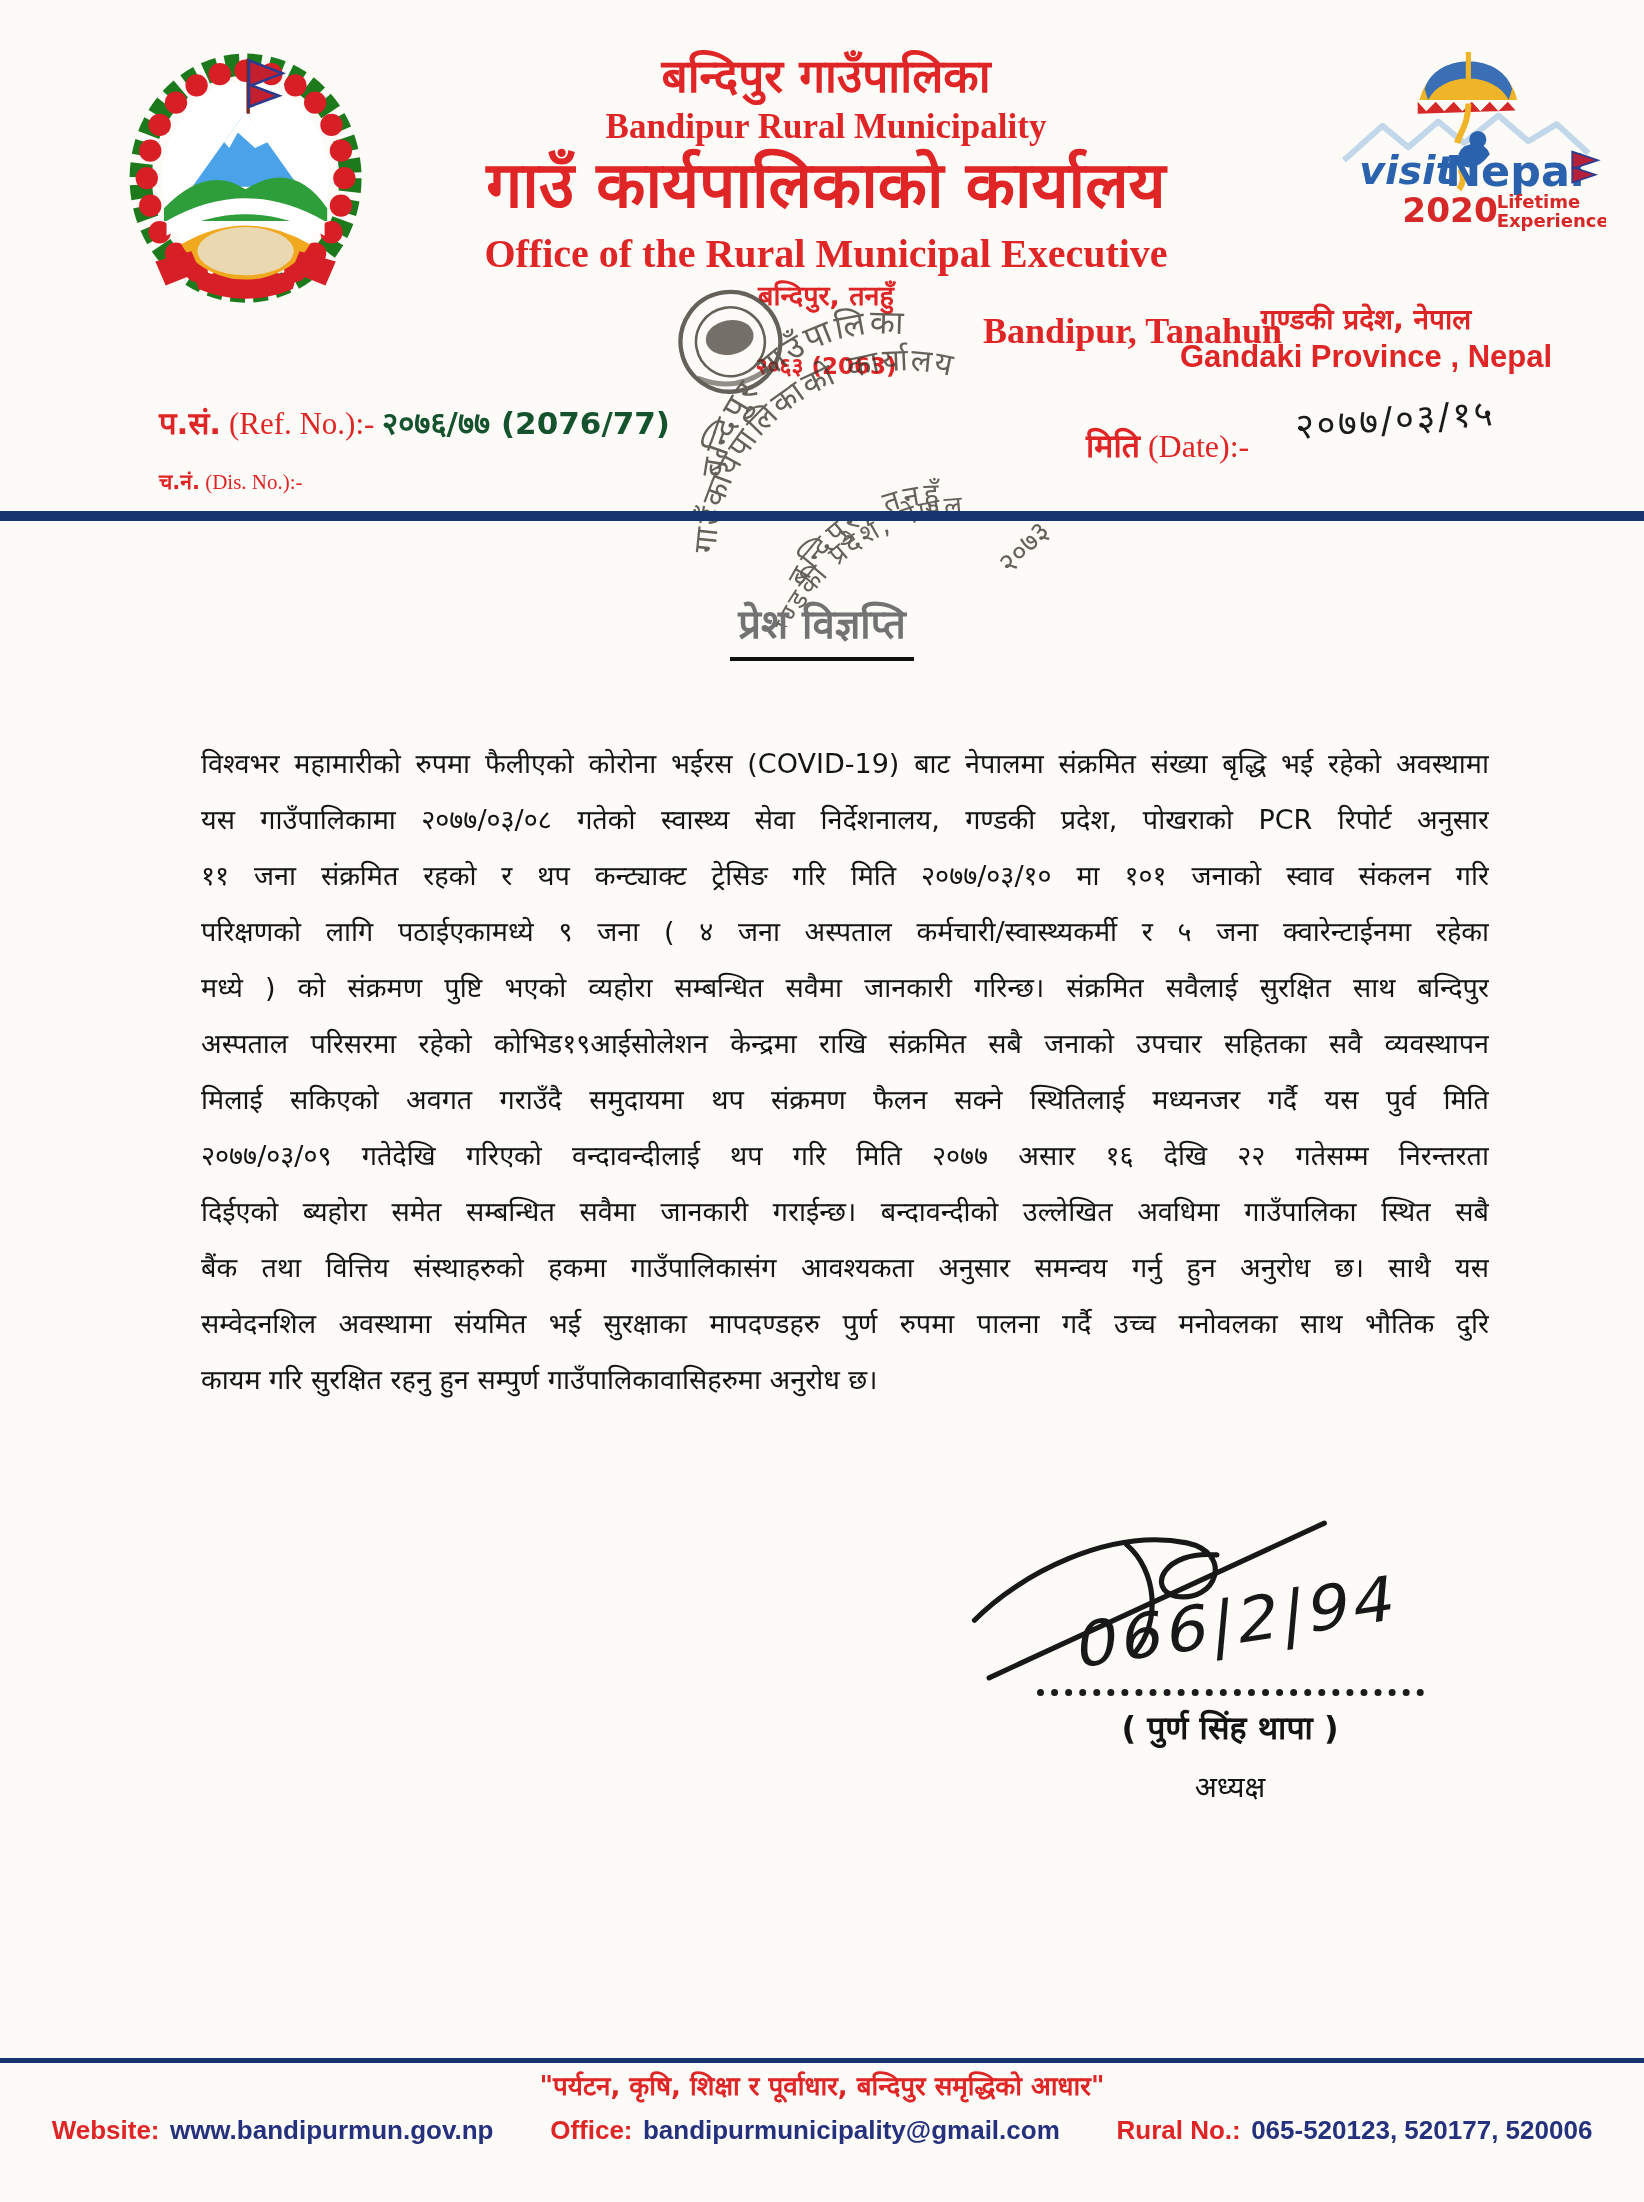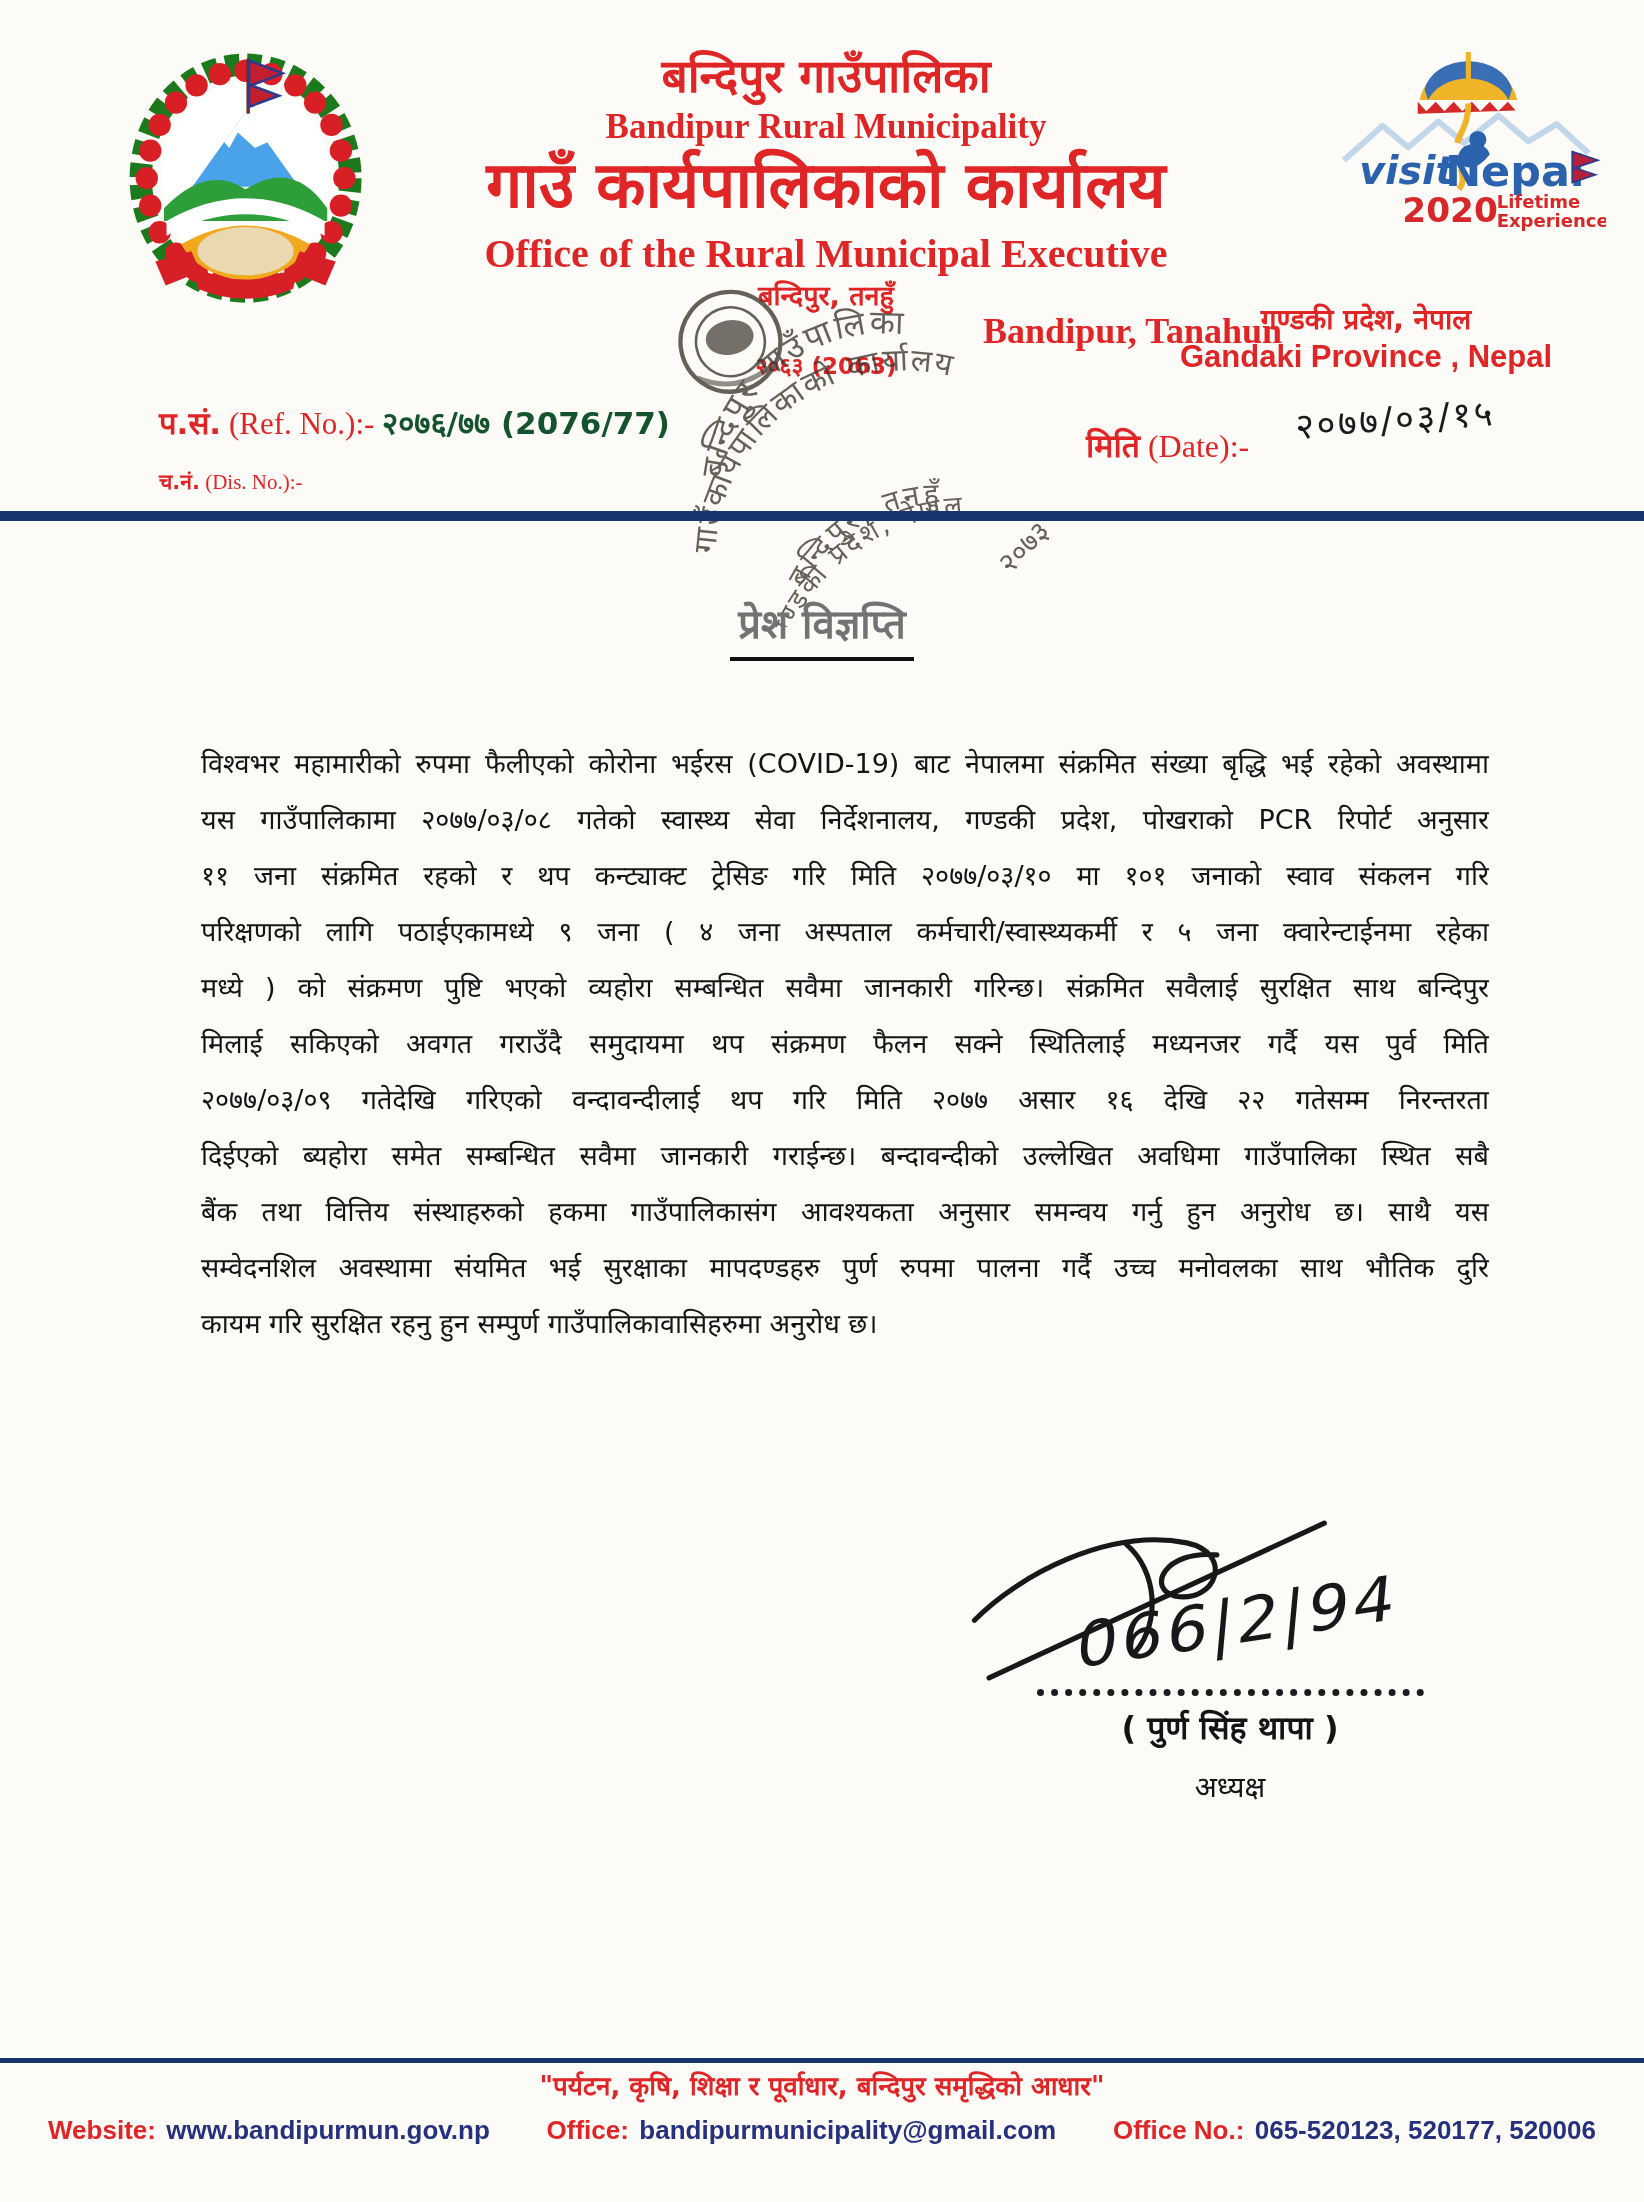--- a/index.html
+++ b/index.html
@@ -173,20 +173,21 @@
   <div class="abs title-wrap">
     <span class="title">प्रेश विज्ञप्ति</span>
   </div>
 
   <div class="abs body-block">
     <div class="bodyline">विश्वभर महामारीको रुपमा फैलीएको कोरोना भईरस (COVID-19) बाट नेपालमा संक्रमित संख्या बृद्धि भई रहेको अवस्थामा</div>
     <div class="bodyline">यस गाउँपालिकामा २०७७/०३/०८ गतेको स्वास्थ्य सेवा निर्देशनालय, गण्डकी प्रदेश, पोखराको PCR रिपोर्ट अनुसार</div>
     <div class="bodyline">११ जना संक्रमित रहको र थप कन्ट्याक्ट ट्रेसिङ गरि मिति २०७७/०३/१० मा १०१ जनाको स्वाव संकलन गरि</div>
     <div class="bodyline">परिक्षणको लागि पठाईएकामध्ये ९ जना ( ४ जना अस्पताल कर्मचारी/स्वास्थ्यकर्मी र ५ जना क्वारेन्टाईनमा रहेका</div>
     <div class="bodyline">मध्ये ) को संक्रमण पुष्टि भएको व्यहोरा सम्बन्धित सवैमा जानकारी गरिन्छ। संक्रमित सवैलाई सुरक्षित साथ बन्दिपुर</div>
+    <div class="bodyline">अस्पताल परिसरमा रहेको कोभिड१९आईसोलेशन केन्द्रमा राखि संक्रमित सबै जनाको उपचार सहितका सवै व्यवस्थापन</div>
     <div class="bodyline">मिलाई सकिएको अवगत गराउँदै समुदायमा थप संक्रमण फैलन सक्ने स्थितिलाई मध्यनजर गर्दै यस पुर्व मिति</div>
     <div class="bodyline">२०७७/०३/०९ गतेदेखि गरिएको वन्दावन्दीलाई थप गरि मिति २०७७ असार १६ देखि २२ गतेसम्म निरन्तरता</div>
     <div class="bodyline">दिईएको ब्यहोरा समेत सम्बन्धित सवैमा जानकारी गराईन्छ। बन्दावन्दीको उल्लेखित अवधिमा गाउँपालिका स्थित सबै</div>
     <div class="bodyline">बैंक तथा वित्तिय संस्थाहरुको हकमा गाउँपालिकासंग आवश्यकता अनुसार समन्वय गर्नु हुन अनुरोध छ। साथै यस</div>
     <div class="bodyline">सम्वेदनशिल अवस्थामा संयमित भई सुरक्षाका मापदण्डहरु पुर्ण रुपमा पालना गर्दै उच्च मनोवलका साथ भौतिक दुरि</div>
     <div class="bodyline last">कायम गरि सुरक्षित रहनु हुन सम्पुर्ण गाउँपालिकावासिहरुमा अनुरोध छ।</div>
   </div>
 
   <svg class="abs sig-art" viewBox="0 0 570 250">
     <g fill="none" stroke="#181818" stroke-width="6" stroke-linecap="round">
@@ -196,17 +197,17 @@
     </g>
     <text x="180" y="185" font-size="74" fill="#181818" letter-spacing="4" transform="skewX(-14) rotate(-9 300 160)" font-family="DejaVu Sans, sans-serif">066|2|94</text>
   </svg>
   <div class="abs sig-dots"></div>
   <div class="abs ctr b sig-name">( पुर्ण सिंह थापा )</div>
   <div class="abs ctr sig-post">अध्यक्ष</div>
 
   <div class="abs f-rule"></div>
   <div class="abs ctr red b motto">"पर्यटन, कृषि, शिक्षा र पूर्वाधार, बन्दिपुर समृद्धिको आधार"</div>
   <div class="abs ctr contact">
-    <span class="red b sans">Website:</span><span class="navy b sans">www.bandipurmun.gov.np</span><span class="gap"></span><span class="red b sans">Office:</span><span class="navy b sans">bandipurmunicipality@gmail.com</span><span class="gap"></span><span class="red b sans">Office No.:</span><span class="navy b sans">065-520123, 520177, 520006</span>
+    <span class="red b sans">Website:</span><span class="navy b sans">www.bandipurmun.gov.np</span><span class="gap"></span><span class="red b sans">Office:</span><span class="navy b sans">bandipurmunicipality@gmail.com</span><span class="gap"></span><span class="red b sans">Rural No.:</span><span class="navy b sans">065-520123, 520177, 520006</span>
   </div>
 
 </div>
 
 
 </body></html>

